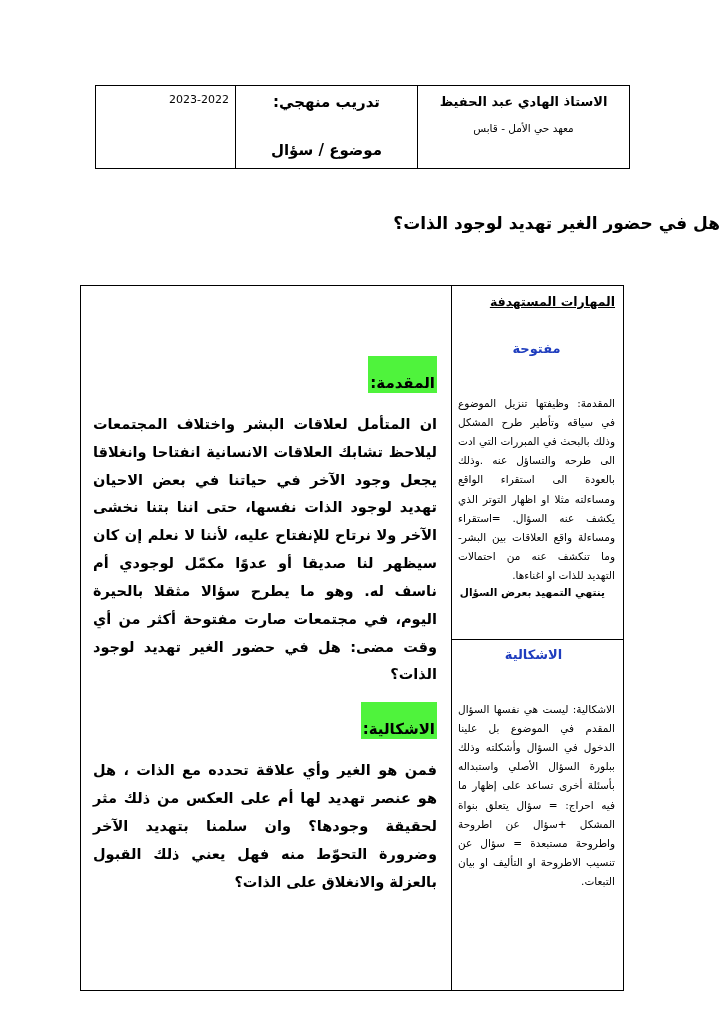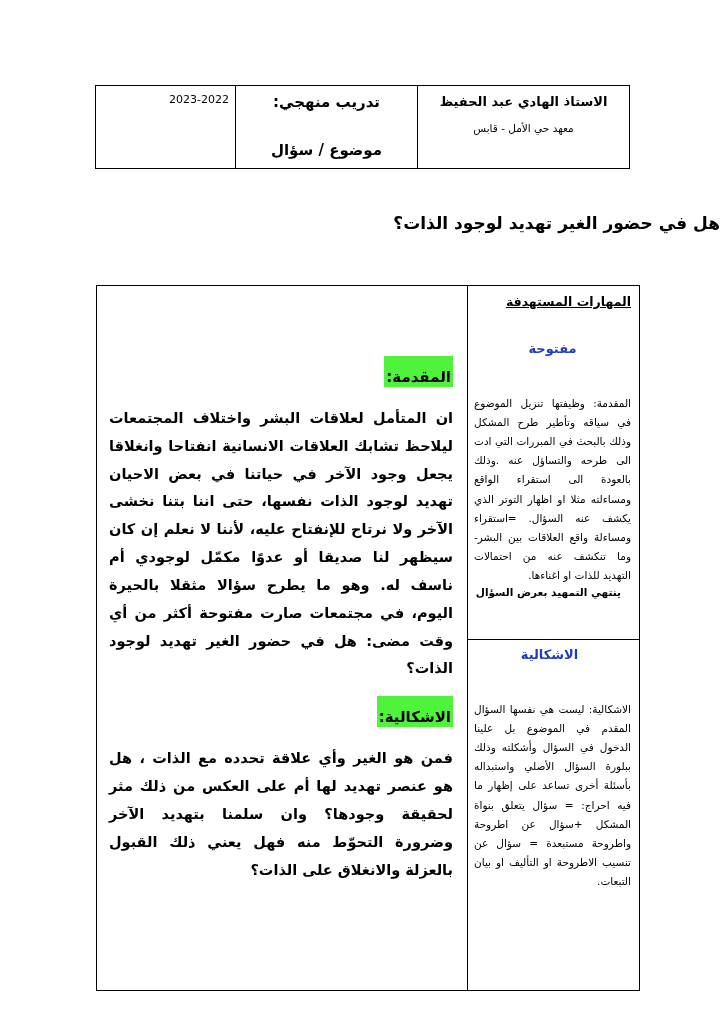--- a/index.html
+++ b/index.html
@@ -73,21 +73,21 @@
     width: 100%;
     text-align: right;
     font-weight: bold;
     font-size: 17px;
   }
 
   
   .main-table {
     position: absolute;
     top: 285px;
-    right: 80px;
+    right: 96px;
     width: 544px;
     height: 706px;
     border: 1px solid #000;
     display: flex;
     box-sizing: border-box;
     overflow: hidden;
   }
 
   
   .skills-col {
@@ -149,21 +149,21 @@
     box-sizing: border-box;
     padding: 8px 14px 8px 12px;
   }
   .essay-sec1 { margin-top: 62px; }
   .essay-sec2 { margin-top: 13px; }
   .hl-label {
     display: inline-block;
     background: var(--highlight-green, #4FF33C);
     font-weight: bold;
     font-size: 15px;
-    padding: 12px 2px 1px 2px;
+    padding: 18px 2px 1px 2px;
   }
   .essay-body {
     font-weight: bold;
     font-size: 14.5px;
     line-height: 1.92;
     text-align: justify;
     margin-top: 18px;
   }
 </style>
 </head>

